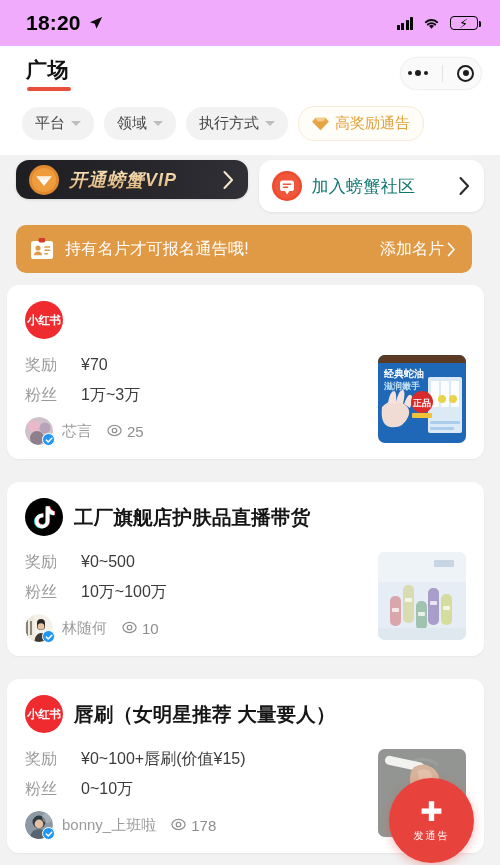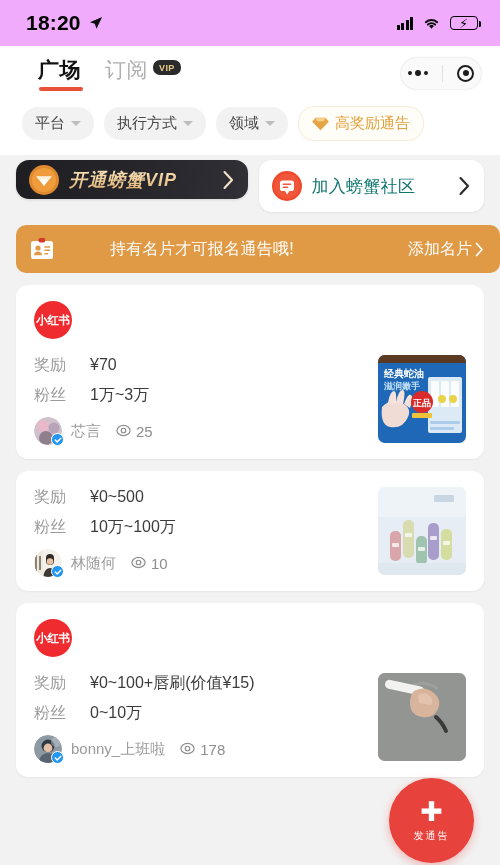--- a/index.html
+++ b/index.html
@@ -40,21 +40,21 @@
   }
   .batt-fill { height:100%; width:62%; background:#3ecf4c; border-radius:1.5px; }
   .batt-bolt { position:absolute; left:8px; top:-1px; font-size:13px; line-height:16px; color:#000; }
 
   
   .navbar {
     background:#fff; height:54px;
     display:flex; align-items:center; justify-content:space-between;
     padding:0 18px 0 26px;
   }
-  .tabs { display:flex; align-items:center; gap:24px;margin-left:12px; }
+  .tabs { display:flex; align-items:center; gap:24px; }
   .tab { position:relative; padding-bottom:7px; cursor:pointer; }
   .tab-label { font-size:21px; color:#b0b0b0; font-weight:500; letter-spacing:.5px; }
   .tab.active .tab-label { color:#121212; font-weight:700; }
   .tab.active::after {
     content:""; position:absolute; left:1px; bottom:0;
     width:44px; height:3.5px; background:#e8503a; border-radius:2px;
   }
   .vip-badge {
     display:inline-block; vertical-align:6px; margin-left:5px;
     background:#2b2b2b; color:#e8c98a;
@@ -118,33 +118,33 @@
   .join-banner {
     flex:1; height:52px; border-radius:13px; background:#fff;
     display:flex; align-items:center; padding:0 13px; gap:10px; cursor:pointer;
     box-shadow:0 1px 3px rgba(0,0,0,.07);
   }
   .join-icon { width:30px; height:30px; flex:none; }
   .join-text { font-size:17px; color:#0f766e; white-space:nowrap; letter-spacing:.3px; }
 
   
   .notice {
-    margin:13px 0 0 16px; height:48px; border-radius:10px;
+    margin:13px 28px 0 16px; height:48px; border-radius:10px;
     background:#e09a45; display:flex; align-items:center;
-    padding:0 16px 0 14px; cursor:pointer;gap:45px;
+    padding:0 16px 0 14px; cursor:pointer;
   }
   .id-card { width:24px; height:22px; flex:none; }
   .notice-text { font-size:16px; color:#fff; margin-left:11px; letter-spacing:.3px; }
   .notice-action {
     margin-left:auto; font-size:16px; color:#fff;
     display:flex; align-items:center; gap:3px; white-space:nowrap;
   }
 
   
-  .feed { padding:12px 16px 0 16px; display:flex; flex-direction:column; gap:12px;border-radius:14px; }
+  .feed { padding:12px 16px 0 7px; display:flex; flex-direction:column; gap:23px;border-radius:14px; }
   .card {
     background:#fff; border-radius:12px; padding:16px 18px 14px 18px;
     position:relative; cursor:pointer;
     box-shadow:0 1px 2px rgba(0,0,0,.05);
   }
   .card-head { display:flex; align-items:center; gap:11px; margin-bottom:16px; }
   .plat { width:38px; height:38px; border-radius:50%; flex:none; }
   .plat-xhs {
     background:#ef2b2f; display:flex; align-items:center; justify-content:center;
     color:#fff; font-size:11.5px; font-weight:700; line-height:1.05; text-align:center;
@@ -221,46 +221,43 @@
       <span class="batt-bolt">⚡</span>
     </span>
   </div>
 </div>
 
 <div class="navbar">
   <div class="tabs">
     <div class="tab active">
       <span class="tab-label">广场</span>
     </div>
-    <div class="tab">
-      <span class="tab-label">订阅</span><span class="vip-badge">VIP</span>
-    </div>
   </div>
   <div class="capsule">
     <span class="dots">
         <i></i>
         <i></i>
         <i></i>
       </span>
     <span class="cap-div"></span>
     <span class="target"></span>
   </div>
 </div>
 
 <div class="filters">
   <div class="chip">
     <span>平台</span>
     <span class="caret"></span>
   </div>
   <div class="chip">
+    <span>领域</span>
+    <span class="caret"></span>
+  </div>
+  <div class="chip">
     <span>执行方式</span>
-    <span class="caret"></span>
-  </div>
-  <div class="chip">
-    <span>领域</span>
     <span class="caret"></span>
   </div>
   <div class="chip chip-gold">
     <svg class="gem" viewBox="0 0 20 18">
       <path d="M4 2 h12 l4 4.5 -10 10.5 -10 -10.5 Z" fill="#e9aa4e"></path>
       <path d="M4 2 l2.6 4.5 h6.8 L16 2 Z" fill="#f6cf8e"></path>
       <path d="M0 6.5 h20 L10 17 Z" fill="#e0a23c" opacity=".55"></path>
     </svg>
     <span>高奖励通告</span>
   </div>
@@ -386,20 +383,31 @@
           <text x="44" y="51" font-size="9" font-weight="700" fill="#fff" text-anchor="middle" font-family="DejaVu Sans, sans-serif">正品</text>
           <rect x="34" y="58" width="20" height="5" rx="1" fill="#f0c23a"></rect>
           <rect x="52" y="66" width="30" height="3" rx="1" fill="#9fc6e8" opacity=".8"></rect>
           <rect x="52" y="72" width="24" height="3" rx="1" fill="#9fc6e8" opacity=".8"></rect>
         </svg>
       </div>
     </div>
   </div>
 
   <div class="card">
+    <div class="card-head">
+      <span class="plat plat-dy">
+        <svg width="22" height="24" viewBox="0 0 22 24">
+          <path d="M13.4 1 h3.4 a6.2 6.2 0 0 0 4.9 5.4 v3.5 a9.6 9.6 0 0 1 -5 -1.7 v7.5 a7.3 7.3 0 1 1 -7.3 -7.3 q.5 0 1 .08 v3.6 a3.8 3.8 0 1 0 2.9 3.7 Z" fill="#fff"></path>
+          <path d="M12.2 1.6 h3.4 a6.2 6.2 0 0 0 4.9 5.4 v3.5 a9.6 9.6 0 0 1 -5 -1.7 v7.5 a7.3 7.3 0 1 1 -7.3 -7.3 q.5 0 1 .08 v3.6 a3.8 3.8 0 1 0 2.9 3.7 Z" fill="#25f4ee" opacity=".85"></path>
+          <path d="M13.8 1.2 h3.4 a6.2 6.2 0 0 0 4.9 5.4 v3.5 a9.6 9.6 0 0 1 -5 -1.7 v7.5 a7.3 7.3 0 1 1 -7.3 -7.3 q.5 0 1 .08 v3.6 a3.8 3.8 0 1 0 2.9 3.7 Z" fill="#fe2c55" opacity=".8"></path>
+          <path d="M13.1 1.4 h3.4 a6.2 6.2 0 0 0 4.9 5.4 v3.5 a9.6 9.6 0 0 1 -5 -1.7 v7.5 a7.3 7.3 0 1 1 -7.3 -7.3 q.5 0 1 .08 v3.6 a3.8 3.8 0 1 0 2.9 3.7 Z" fill="#fff"></path>
+        </svg>
+      </span>
+      <span class="card-title">工厂旗舰店护肤品直播带货</span>
+    </div>
     <div class="card-body">
       <div class="meta">
         <div class="meta-row">
           <span class="meta-label">奖励</span><span class="meta-val">¥0~500</span>
         </div>
         <div class="meta-row">
           <span class="meta-label">粉丝</span><span class="meta-val">10万~100万</span>
         </div>
         <div class="author">
           <span class="avatar-wrap">
@@ -456,20 +464,21 @@
           </g>
           <rect x="0" y="76" width="88" height="12" fill="#dfe7ef"></rect>
         </svg>
       </div>
     </div>
   </div>
 
   <div class="card">
     <div class="card-head">
       <span class="plat plat-xhs">小红书</span>
+      <span class="card-title">唇刷（女明星推荐 大量要人）</span>
     </div>
     <div class="card-body">
       <div class="meta">
         <div class="meta-row">
           <span class="meta-label">奖励</span><span class="meta-val">¥0~100+唇刷(价值¥15)</span>
         </div>
         <div class="meta-row">
           <span class="meta-label">粉丝</span><span class="meta-val">0~10万</span>
         </div>
         <div class="author">

